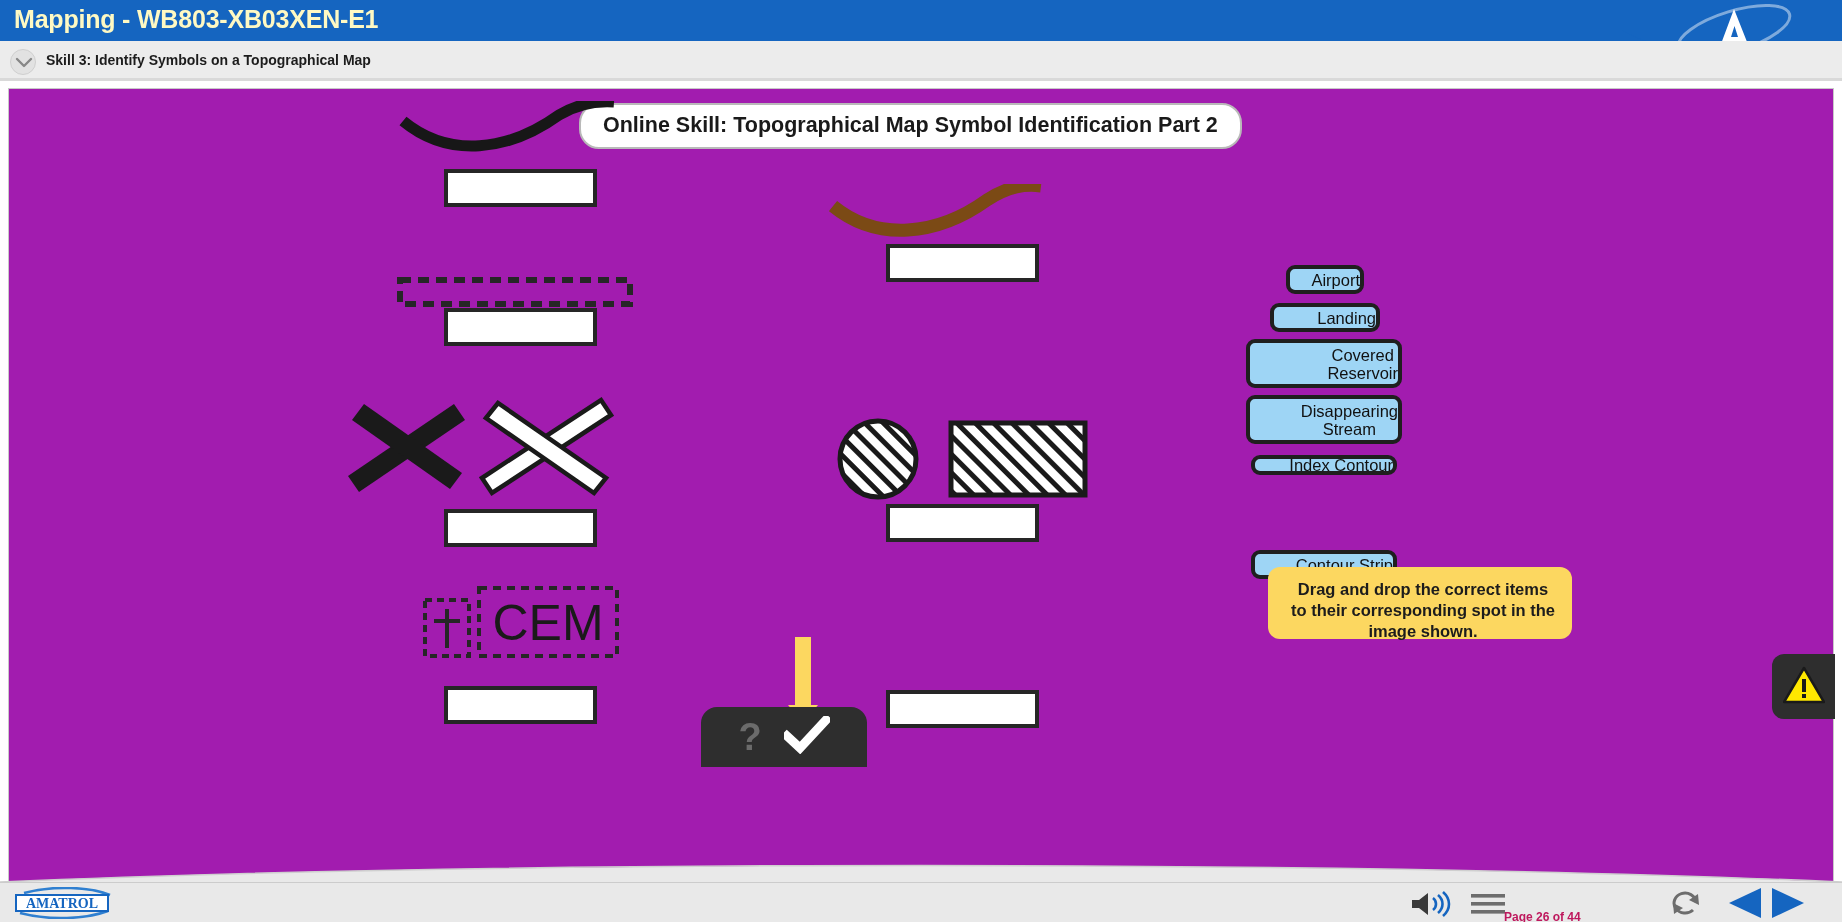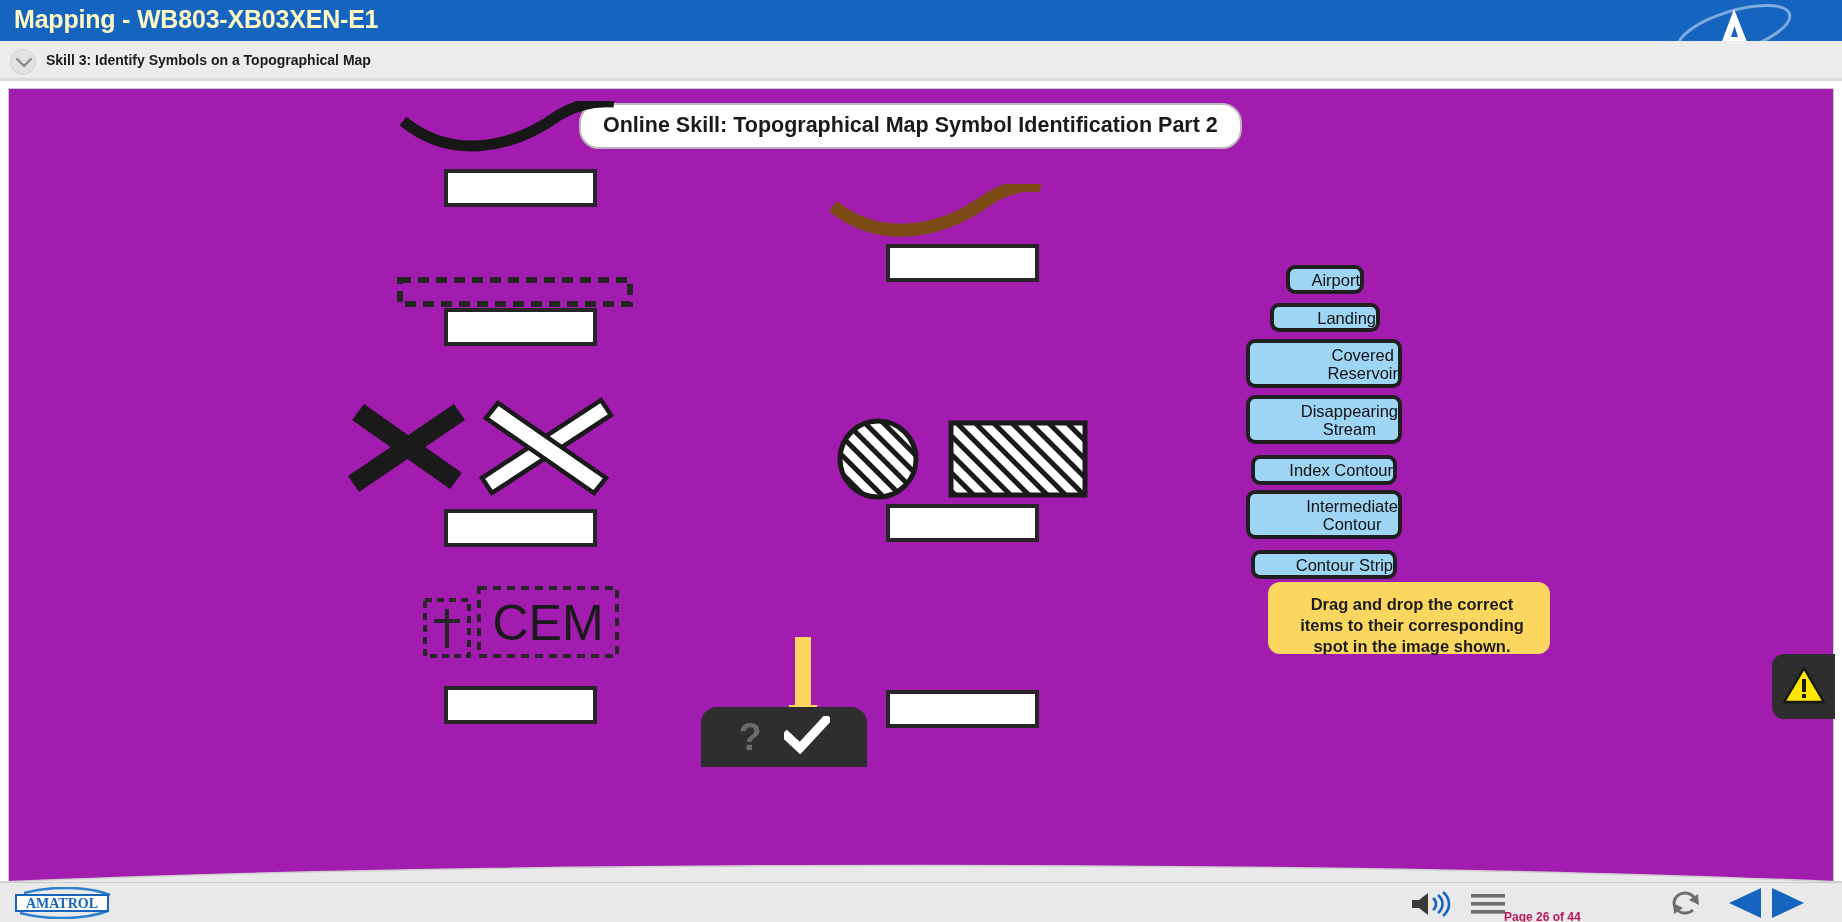--- a/index.html
+++ b/index.html
@@ -205,35 +205,31 @@
       <span>Landing</span>
     </div>
     <div class="chip" style="left:1237px;top:250px;width:156px;height:49px;">
       <span style="white-space:pre-line">Covered
 Reservoir</span>
     </div>
     <div class="chip" style="left:1237px;top:306px;width:156px;height:49px;">
       <span style="white-space:pre-line">Disappearing
 Stream</span>
     </div>
-    <div class="chip" style="left:1242px;top:366px;width:146px;height:30px;">
+    <div class="chip" style="left:1242px;top:366px;width:146px;height:20px;">
       <span>Index Contour</span>
-    </div>
-    <div class="chip" style="left:1237px;top:401px;width:156px;height:49px;">
-      <span style="white-space:pre-line">Intermediate
-Contour</span>
     </div>
     <div class="chip" style="left:1242px;top:461px;width:146px;height:29px;">
       <span>Contour Strip</span>
     </div>
 
     <div class="tooltip-stem" style="left:786px;top:548px;width:16px;height:70px;"></div>
     <div class="tooltip-arrowhead" style="left:779px;top:616px;"></div>
 
-    <div class="tooltip" style="left:1259px;top:493px;width:282px;height:72px;padding-left:20px;">
+    <div class="tooltip" style="left:1259px;top:478px;width:304px;height:72px;padding-left:20px;">
       <span>Drag and drop the correct items to their corresponding spot in the image shown.</span>
     </div>
 
     <div class="checkbar" style="left:692px;top:618px;width:166px;height:60px;">
       <span class="qmark">?</span>
       <span>
         <svg width="46" height="38" viewBox="0 0 46 38">
             <path d="M3,20 L16,32 L42,4" fill="none" stroke="#ffffff" stroke-width="9" stroke-linecap="square" stroke-linejoin="miter"></path>
           </svg>
       </span>

